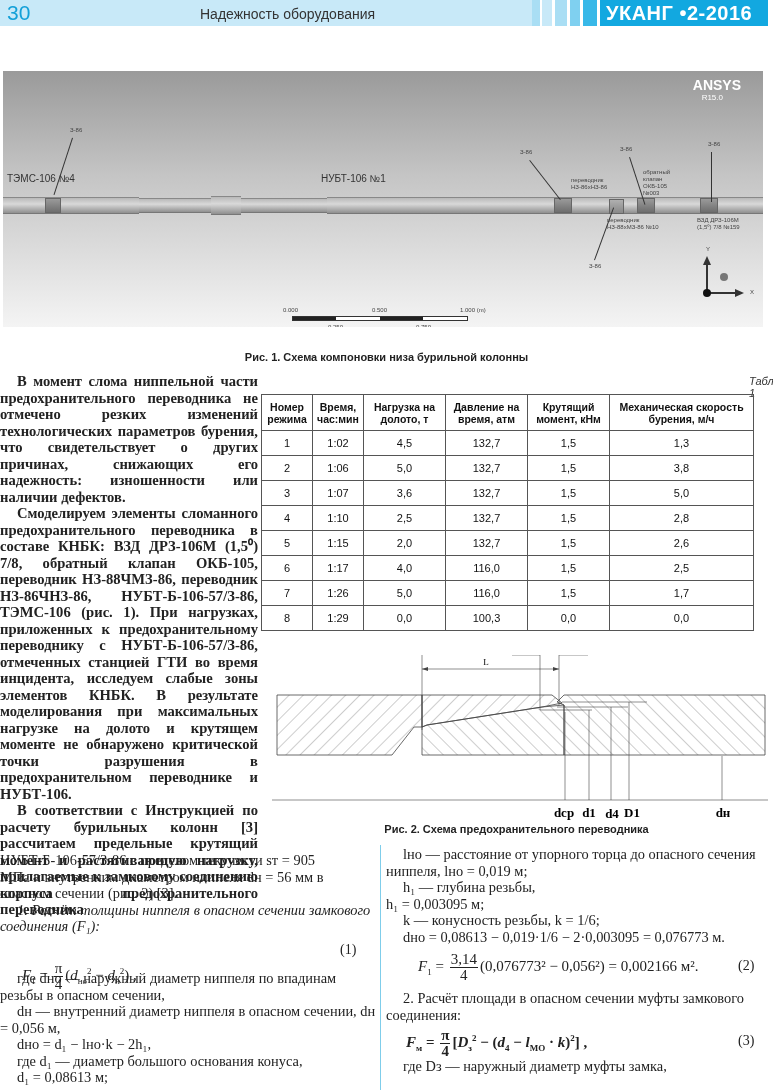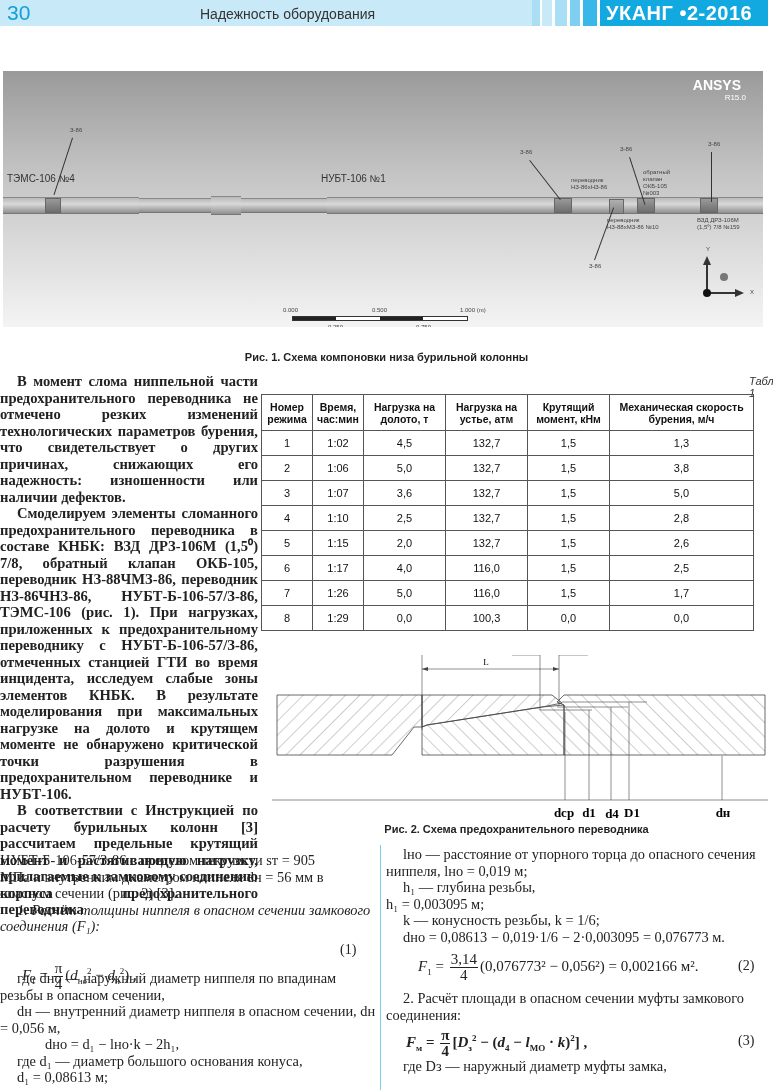--- a/index.html
+++ b/index.html
@@ -53,21 +53,21 @@
   <div class="stripe" style="left:555px;width:12px;background:#a9def4"></div>
   <div class="stripe" style="left:570px;width:10px;background:#7fd0f0"></div>
   <div class="stripe" style="left:583px;width:14px;background:#38b8e8"></div>
   <span class="pagenum">30</span>
   <span class="section">Надежность оборудования</span>
   <div class="journal">УКАНГ •2-2016</div>
 </div>
 
 <div id="fig1">
   <div class="lbl" style="right:22px;top:6px;font-weight:bold;font-size:14px;color:#fff;">ANSYS</div>
-  <div class="lbl" style="right:17px;top:22px;font-size:8px;color:#fff;">R15.0</div>
+  <div class="lbl" style="right:40px;top:22px;font-size:8px;color:#fff;">R15.0</div>
 
   <div class="pipe" style="left:0;top:126px;width:136px;"></div>
   <div class="pipe" style="left:136px;top:127px;width:72px;height:13px;"></div>
   <div class="pipe" style="left:208px;top:125px;width:30px;height:17px;"></div>
   <div class="pipe" style="left:238px;top:127px;width:86px;height:13px;"></div>
   <div class="pipe" style="left:324px;top:126px;width:436px;"></div>
 
   <div class="conn" style="left:42px;top:127px;width:16px;"></div>
   <div class="conn" style="left:551px;top:127px;width:18px;"></div>
   <div class="conn" style="left:606px;top:128px;width:15px;background:linear-gradient(#b0b0b0,#888);"></div>
@@ -126,33 +126,33 @@
 </div>
 
 <div class="formula" style="left:22px;top:961px;">
   <i>F</i><sub>1</sub> = <span class="frac"><span class="num">π</span><span class="den">4</span></span>(<i>d</i><sub>но</sub><sup>2</sup> − <i>d</i><sub>н</sub><sup>2</sup>) ,
 </div>
 <div class="eqn" style="left:340px;top:942px;">(1)</div>
 
 <div class="col-right-text" style="left:0;top:970px;width:378px;">
   <p style="text-indent:17px;">где dно — наружный диаметр ниппеля по впадинам резьбы в опасном сечении,</p>
   <p style="text-indent:17px;">dн — внутренний диаметр ниппеля в опасном сечении, dн = 0,056 м,</p>
-  <p style="text-indent:17px;padding-left:28px;">dно = d₁ − lно·k − 2h₁,</p>
+  <p style="text-indent:17px;">dно = d₁ − lно·k − 2h₁,</p>
   <p style="text-indent:17px;">где d₁ — диаметр большого основания конуса,</p>
   <p style="text-indent:17px;">d₁ = 0,08613 м;</p>
 </div>
 
 <div id="tbl-cap">Таблица 1</div>
 <table id="table1">
   <thead>
     <tr>
       <th style="width:50px">Номер режима</th>
       <th style="width:50px">Время, час:мин</th>
       <th style="width:81px">Нагрузка на долото, т</th>
-      <th style="width:81px">Нагрузка на устье, атм</th>
+      <th style="width:81px">Давление на время, атм</th>
       <th style="width:81px">Крутящий момент, кНм</th>
       <th style="width:143px">Механическая скорость бурения, м/ч</th>
     </tr>
   </thead>
   <tbody id="tbody1">
       <tr>
         <td>1</td>
         <td>1:02</td>
         <td>4,5</td>
         <td>132,7</td>

